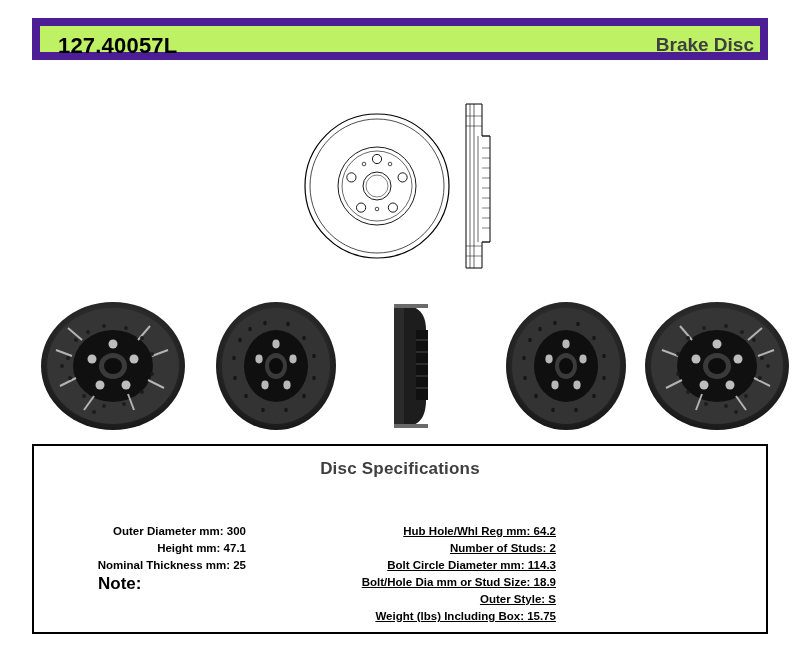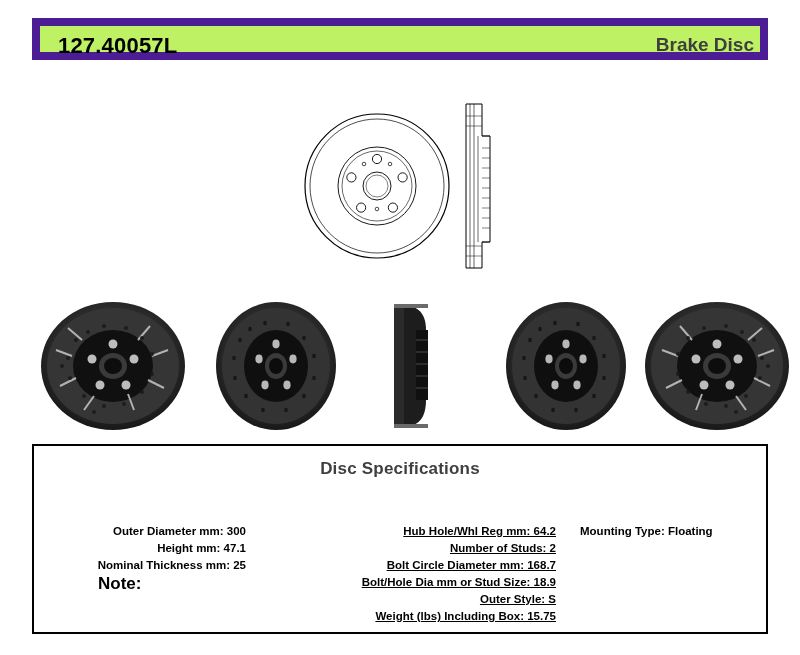--- a/index.html
+++ b/index.html
@@ -370,27 +370,24 @@
     <div class="spec-cols">
       <div class="col col-left">
         <div class="spec-line">Outer Diameter mm:  300</div>
         <div class="spec-line">Height mm:  47.1</div>
         <div class="spec-line">Nominal Thickness mm:  25</div>
       </div>
 
       <div class="col col-mid">
         <div class="spec-line">Hub Hole/Whl Reg mm:  64.2</div>
         <div class="spec-line">Number of Studs:  2</div>
-        <div class="spec-line">Bolt Circle Diameter mm:  168.7</div>
+        <div class="spec-line">Bolt Circle Diameter mm:  114.3</div>
         <div class="spec-line">Bolt/Hole Dia mm or Stud Size:  18.9</div>
         <div class="spec-line">Outer Style:  S</div>
         <div class="spec-line">Weight (lbs) Including Box:  15.75</div>
       </div>
 
-      <div class="col col-right">
-        <div class="spec-line">Mounting Type:  Floating</div>
-      </div>
     </div>
 
     <div class="note">Note:</div>
   </div>
 
 </div>
 
 </body></html>

